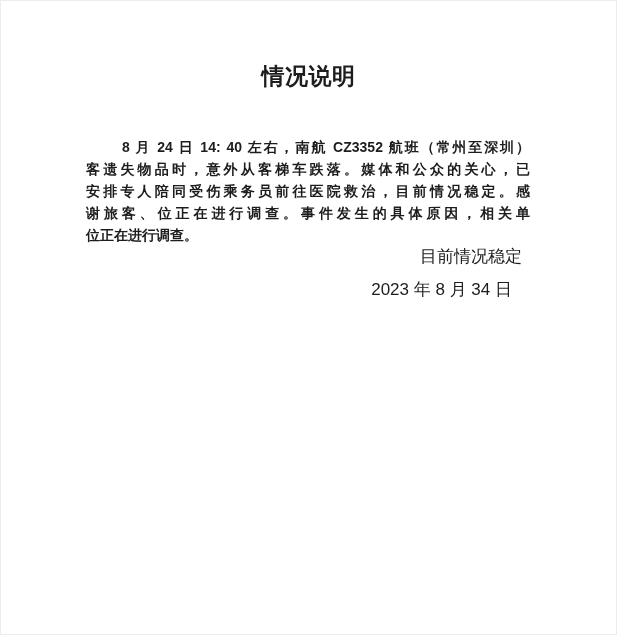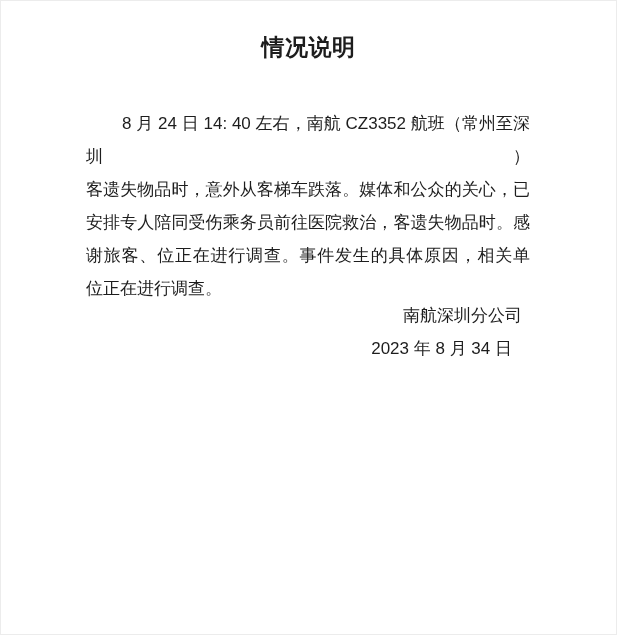--- a/index.html
+++ b/index.html
@@ -12,34 +12,34 @@
     width: 617px;
     height: 635px;
     box-sizing: border-box;
     background: #ffffff;
     border: 1px solid #ececec;
     font-family: "Liberation Sans", sans-serif;
     color: #1d1d1d;
     overflow: hidden;
   }
   .doc-title {
-    margin-top: 30px;
+    margin-top: 59px;
     text-align: center;
     font-size: 23px;
     font-weight: 700;
     line-height: 32px;
     letter-spacing: 0.5px;
   }
   .statement {
     margin: 44px 86px 0 85px;
   }
   .stmt-line {
-    font-size: 17px;
-    font-weight: 400;
-    line-height: 33px;
+    font-size: 14px;
+    font-weight: 700;
+    line-height: 22px;
     text-align: justify;
     text-align-last: justify;
     letter-spacing: 0;
   }
   .stmt-line.indent {
     text-indent: 36px;
   }
   .stmt-line.last {
     text-align: center;
     text-align-last: left;
@@ -65,23 +65,23 @@
 </head>
 <body>
 
 <div class="page">
 
   <div class="doc-title">情况说明</div>
 
   <div class="statement">
     <div class="stmt-line indent">8 月 24 日 14: 40 左右，南航 CZ3352 航班（常州至深圳）</div>
     <div class="stmt-line">客遗失物品时，意外从客梯车跌落。媒体和公众的关心，已</div>
-    <div class="stmt-line">安排专人陪同受伤乘务员前往医院救治，客遗失物品时。感</div>
+    <div class="stmt-line">安排专人陪同受伤乘务员前往医院救治，目前情况稳定。感</div>
     <div class="stmt-line">谢旅客、位正在进行调查。事件发生的具体原因，相关单</div>
     <div class="stmt-line last">位正在进行调查。</div>
   </div>
 
   <div class="sign-block">
-    <div class="sign-line">南航深圳分公司</div>
+    <div class="sign-line">目前情况稳定</div>
     <div class="date-line">2023 年 8 月 34 日</div>
   </div>
 
 </div>
 
 </body></html>

